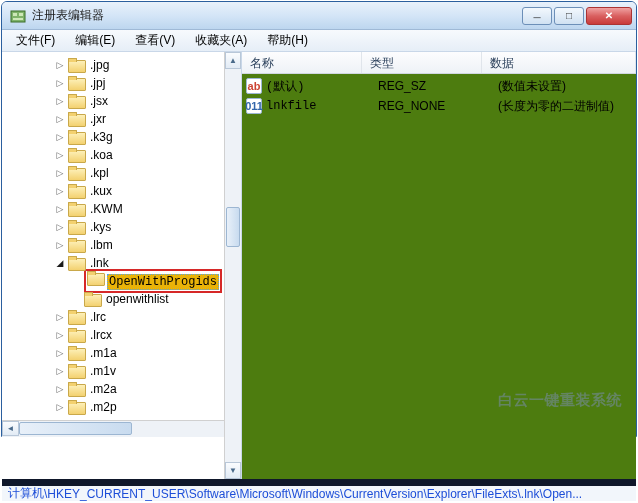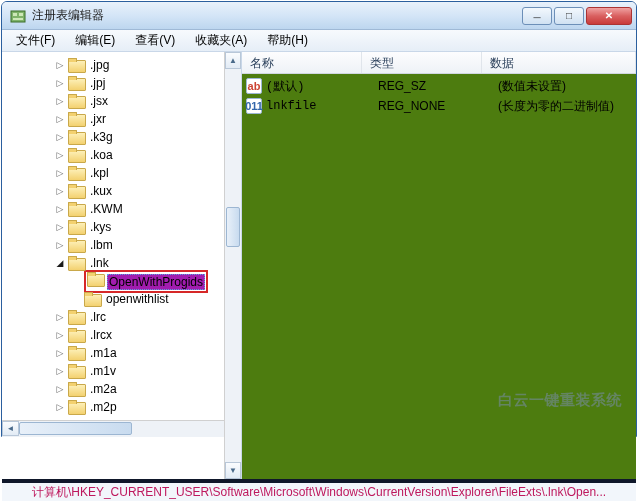--- a/index.html
+++ b/index.html
@@ -24,21 +24,21 @@
 
 .tree-pane { width: 240px; border-right: 1px solid #c9d7e8; position: relative; overflow: hidden; background: #fff; }
 .tree { padding: 4px 0 4px 4px; }
 .tree-row { display: flex; align-items: center; height: 18px; line-height: 18px; white-space: nowrap; cursor: pointer; }
 .expander { width: 12px; height: 12px; display: inline-flex; align-items: center; justify-content: center; margin-right: 2px; color: #6b6b6b; font-size: 9px; }
 .expander.open { color: #1a1a1a; }
 .folder-icon { width: 16px; height: 14px; margin-right: 4px; display: inline-block; position: relative; }
 .folder-icon::before { content: ""; position: absolute; left: 0; top: 2px; width: 16px; height: 11px; background: linear-gradient(to bottom, #fdf0b8, #f3d170); border: 1px solid #c9a84a; border-radius: 1px; }
 .folder-icon::after { content: ""; position: absolute; left: 0; top: 0; width: 7px; height: 3px; background: #f3d170; border: 1px solid #c9a84a; border-bottom: none; border-radius: 1px 1px 0 0; }
 .tree-label { padding: 0 2px; }
-.tree-row.selected .tree-label { background: #a21caf; border: 1px dotted #5aa3e0; padding: 0 1px; }
+.tree-row.selected .tree-label { background: #eab308; border: 1px dotted #5aa3e0; padding: 0 1px; font-family: Liberation Mono, monospace; }
 .highlight-box { border: 2px solid #d62828; padding: 0 1px; margin: -1px 0; }
 
 .tree-scrollbar { position: absolute; right: 0; top: 0; width: 17px; height: 100%; background: #f0f0f0; border-left: 1px solid #d0d0d0; }
 .sb-btn { height: 17px; background: linear-gradient(to bottom, #fafcfe, #e2ebf5); border: 1px solid #b8c7d8; display: flex; align-items: center; justify-content: center; font-size: 8px; color: #4a6a8a; }
 .sb-track { height: calc(100% - 34px); position: relative; background: #eef2f7; }
 .sb-thumb { position: absolute; left: 1px; right: 1px; top: 35%; height: 40px; background: linear-gradient(to right, #e8f0f9, #c8dbef); border: 1px solid #9cb6d2; border-radius: 2px; }
 
 .list-pane { flex: 1; background: #4d7c0f; position: relative; }
 .list-header { display: flex; height: 22px; background: linear-gradient(to bottom, #fdfdfe, #eef2f7); border-bottom: 1px solid #d0d7e0; }
 .list-col { padding: 3px 8px; border-right: 1px solid #e0e5eb; color: #2a3f5a; }
@@ -47,21 +47,21 @@
 .col-data { flex: 1; }
 .list-rows { padding: 2px 0; }
 .list-row { display: flex; align-items: center; height: 20px; padding-left: 4px; }
 .val-icon { width: 16px; height: 16px; margin-right: 4px; display: inline-flex; align-items: center; justify-content: center; border: 1px solid #9db7d4; background: #fff; font-size: 11px; font-weight: bold; border-radius: 2px; }
 .val-icon.sz { color: #c43; }
 .val-icon.bin { color: #36a; }
 .cell-name { width: 112px; font-family: Liberation Mono, monospace; }
 .cell-type { width: 120px; }
 .cell-data { flex: 1; }
 
-.statusbar { height: 22px; border-top: 4px solid #0f172a; background: #f2f6fb; display: flex; align-items: center; padding: 0 6px; font-size: 12px; color: #be185d; white-space: nowrap; justify-content: center; }
+.statusbar { height: 22px; border-top: 7px solid #0f172a; background: #f2f6fb; display: flex; align-items: center; padding: 0 6px; font-size: 12px; color: #1d4ed8; white-space: nowrap; }
 
 .hscroll { height: 17px; background: #eef2f7; border-top: 1px solid #d0d0d0; display: flex; }
 .hscroll .sb-btn { width: 17px; height: 15px; }
 .hscroll .sb-track { flex: 1; height: 15px; position: relative; }
 .hscroll .sb-thumb { top: 1px; bottom: 1px; left: 0; width: 55%; height: auto; }
 
 .watermark { position: absolute; right: 14px; bottom: 26px; color: rgba(120,140,170,0.55); font-size: 15px; font-weight: bold; pointer-events: none; letter-spacing: 0.5px; }
 </style>
 </head>
 <body>

